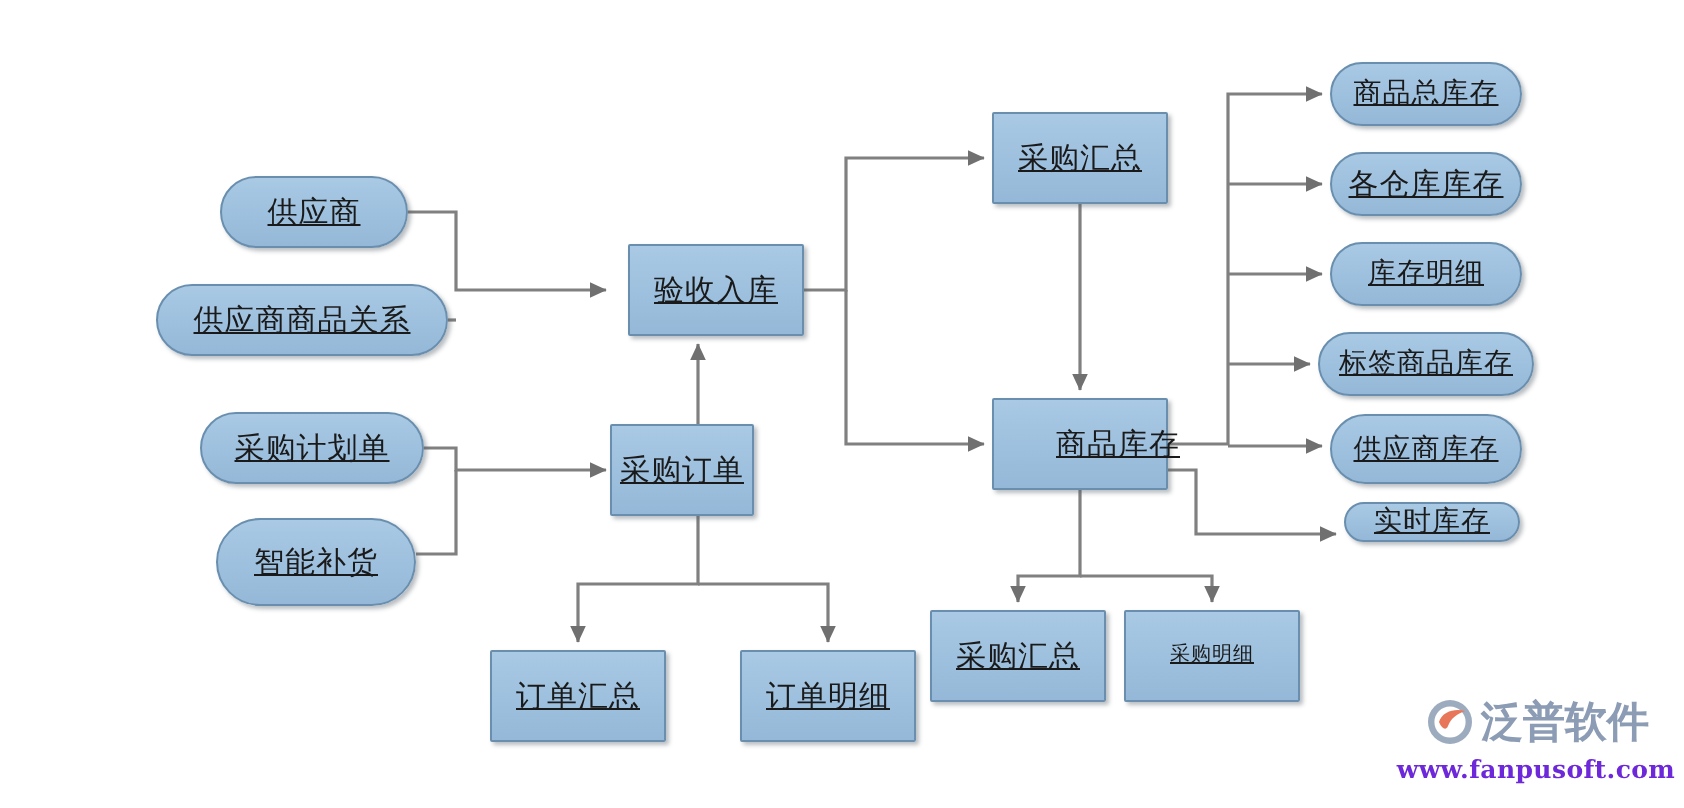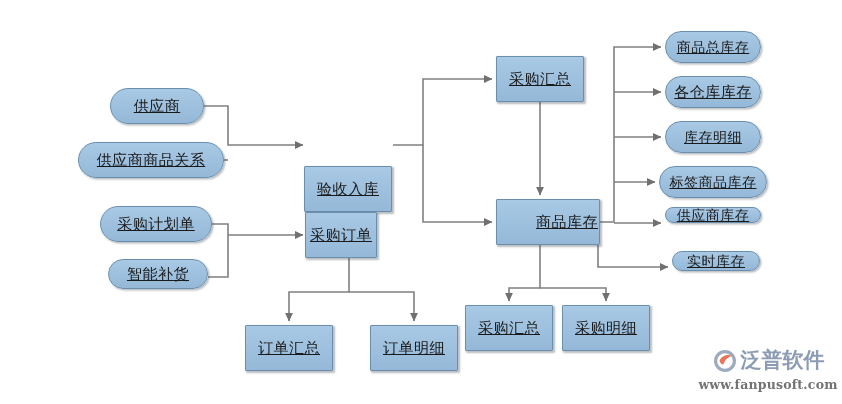--- a/index.html
+++ b/index.html
@@ -34,26 +34,26 @@
   #watermark{
     position:absolute;
     left:700px;top:342px;
     width:136px;height:56px;
     display:flex;flex-direction:column;align-items:center;justify-content:center;
   }
   #wm-row{display:flex;align-items:center;gap:3px;}
   #wm-mark{width:26px;height:26px;position:relative;}
   #wm-text{
     font-size:21px;font-weight:bold;color:#8c9cb4;
-    font-family:Liberation Mono, monospace;
+    font-family:Liberation Serif, serif;
     letter-spacing:0px;line-height:1;
   }
   #wm-url{
     margin-top:3px;
-    font-size:12.5px;font-weight:bold;color:#737373;
+    font-size:12.5px;font-weight:bold;color:#6d28d9;
     font-family:"DejaVu Serif","Liberation Serif",serif;
     letter-spacing:.2px;
   }
 </style>
 </head>
 <body>
 
 <div id="canvas">
 
   <svg id="wires" viewBox="0 0 842 404" xmlns="http://www.w3.org/2000/svg">
@@ -96,60 +96,60 @@
   <div id="nodes">
       <div class="node pill" style="left: 110px; top: 88px; width: 94px; height: 36px; font-size: 15px;">
         <span>供应商</span>
       </div>
       <div class="node pill" style="left: 78px; top: 142px; width: 146px; height: 36px; font-size: 15px;">
         <span>供应商商品关系</span>
       </div>
       <div class="node pill" style="left: 100px; top: 206px; width: 112px; height: 36px; font-size: 15px; text-align: center;">
         <span>采购计划单</span>
       </div>
-      <div class="node pill" style="left: 108px; top: 259px; width: 100px; height: 30px; font-size: 15px; justify-content: center;">
+      <div class="node pill" style="left: 108px; top: 259px; width: 100px; height: 44px; font-size: 15px; justify-content: center;">
         <span>智能补货</span>
       </div>
-      <div class="node rect" style="left: 304px; top: 122px; width: 88px; height: 46px; font-size: 15px; margin-top: 44px;">
+      <div class="node rect" style="left: 314px; top: 122px; width: 88px; height: 46px; font-size: 15px;">
         <span>验收入库</span>
       </div>
       <div class="node rect" style="left: 305px; top: 212px; width: 72px; height: 46px; font-size: 15px;">
         <span>采购订单</span>
       </div>
       <div class="node rect" style="left: 245px; top: 325px; width: 88px; height: 46px; font-size: 15px;">
         <span>订单汇总</span>
       </div>
       <div class="node rect" style="left: 370px; top: 325px; width: 88px; height: 46px; font-size: 15px;">
         <span>订单明细</span>
       </div>
       <div class="node rect" style="left: 496px; top: 56px; width: 88px; height: 46px; font-size: 15px;">
         <span>采购汇总</span>
       </div>
-      <div class="node rect" style="left: 496px; top: 199px; width: 104px; height: 46px; font-size: 15px; padding-left: 38px;">
+      <div class="node rect" style="left: 496px; top: 199px; width: 88px; height: 46px; font-size: 15px; padding-left: 38px;">
         <span>商品库存</span>
       </div>
       <div class="node rect" style="left: 465px; top: 305px; width: 88px; height: 46px; font-size: 15px;">
         <span>采购汇总</span>
       </div>
-      <div class="node rect" style="left: 562px; top: 305px; width: 88px; height: 46px; font-size: 15px;">
+      <div class="node rect" style="left: 562px; top: 305px; width: 88px; height: 46px; font-size: 10px;">
         <span>采购明细</span>
       </div>
       <div class="node pill" style="left: 665px; top: 31px; width: 96px; height: 32px; font-size: 14px;">
         <span>商品总库存</span>
       </div>
       <div class="node pill" style="left: 665px; top: 76px; width: 96px; height: 32px; font-size: 15px;">
         <span>各仓库库存</span>
       </div>
       <div class="node pill" style="left: 665px; top: 121px; width: 96px; height: 32px; font-size: 14px;">
         <span>库存明细</span>
       </div>
       <div class="node pill" style="left: 659px; top: 166px; width: 108px; height: 32px; font-size: 14px;">
         <span>标签商品库存</span>
       </div>
-      <div class="node pill" style="left: 665px; top: 207px; width: 96px; height: 16px; font-size: 14px;">
+      <div class="node pill" style="left: 665px; top: 207px; width: 96px; height: 35px; font-size: 14px;">
         <span>供应商库存</span>
       </div>
       <div class="node pill" style="left: 672px; top: 251px; width: 88px; height: 20px; font-size: 14px;">
         <span>实时库存</span>
       </div>
     </div>
 
   <div id="watermark">
     <div id="wm-row">
       <span id="wm-mark">

